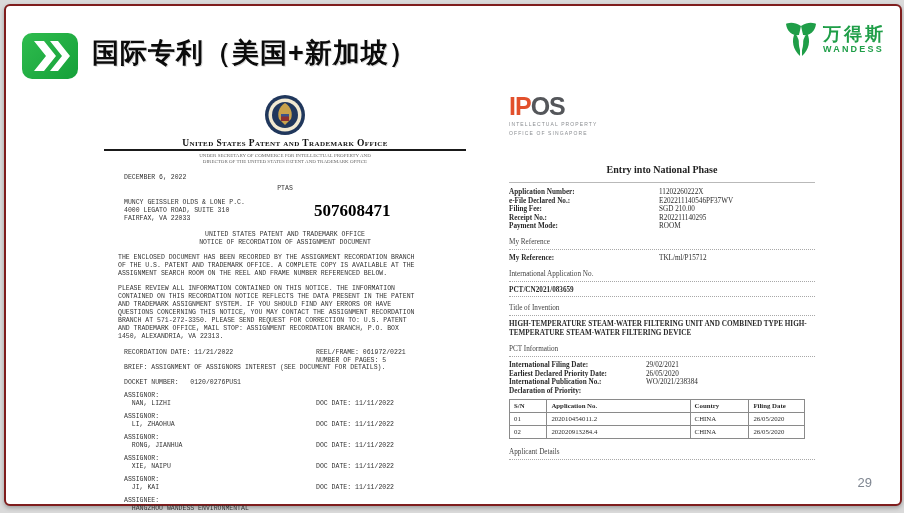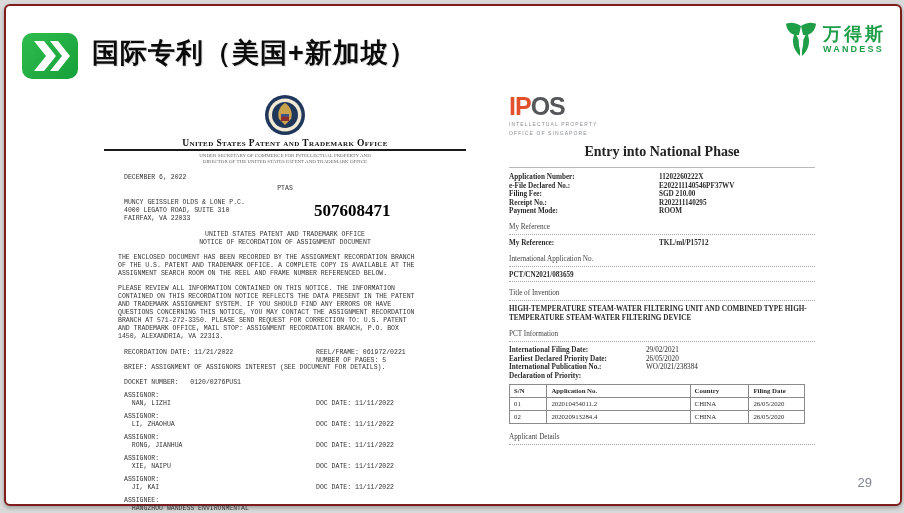--- a/index.html
+++ b/index.html
@@ -40,27 +40,27 @@
   .docdate{position:absolute;left:214px;top:0;}
   
   .sgdoc{position:absolute;left:503px;top:88px;width:306px;height:400px;
     font-family:"Liberation Serif","DejaVu Serif",serif;color:#2b2b2b;font-size:7.2px;}
   .ipos-logo{line-height:1;}
   .ipos-word{font-size:25px;font-weight:bold;letter-spacing:-1px;
     font-family:"Liberation Sans","DejaVu Sans",sans-serif;}
   .ipos-red{color:#e2502c;} .ipos-gray{color:#54565a;}
   .ipos-sub{font-family:"Liberation Sans","DejaVu Sans",sans-serif;font-size:5px;
     color:#8a8d91;letter-spacing:1.1px;line-height:6.5px;margin-top:2px;}
-  .sg-title{text-align:center;font-weight:bold;font-size:14px;margin-top:8px;color:#222;}
+  .sg-title{text-align:center;font-weight:bold;font-size:10px;margin-top:28px;color:#222;}
   .sg-form{text-align:center;font-weight:bold;font-size:7.5px;margin-top:9px;}
   .hr-solid{border-top:1px solid #b9b9b9;margin-top:7px;}
   .hr-dot{border-top:1px dotted #a8a8a8;margin-top:2px;}
   .frow{position:relative;line-height:8.6px;}
   .frow .lbl{font-weight:bold;}
-  .frow .val{position:absolute;left:150px;top:0;font-weight:bold;}
+  .frow .val{position:absolute;left:150px;top:0;}
   .frow .val2{position:absolute;left:137px;top:0;}
   .sect{color:#444;margin-top:7px;line-height:9px;}
   .bold-line{font-weight:bold;line-height:8.8px;}
   .sg-fields{margin-top:5px;}
   .ptable{border-collapse:collapse;margin-top:3px;width:296px;
     font-size:6.8px;}
   .ptable th,.ptable td{border:1px solid #8a8a8a;padding:2px 4px;text-align:left;
     font-weight:normal;line-height:8px;}
   .ptable th{font-weight:bold;}
   .c-sn{width:30px;} .c-app{width:142px;} .c-cty{width:52px;} .c-fd{width:48px;}

